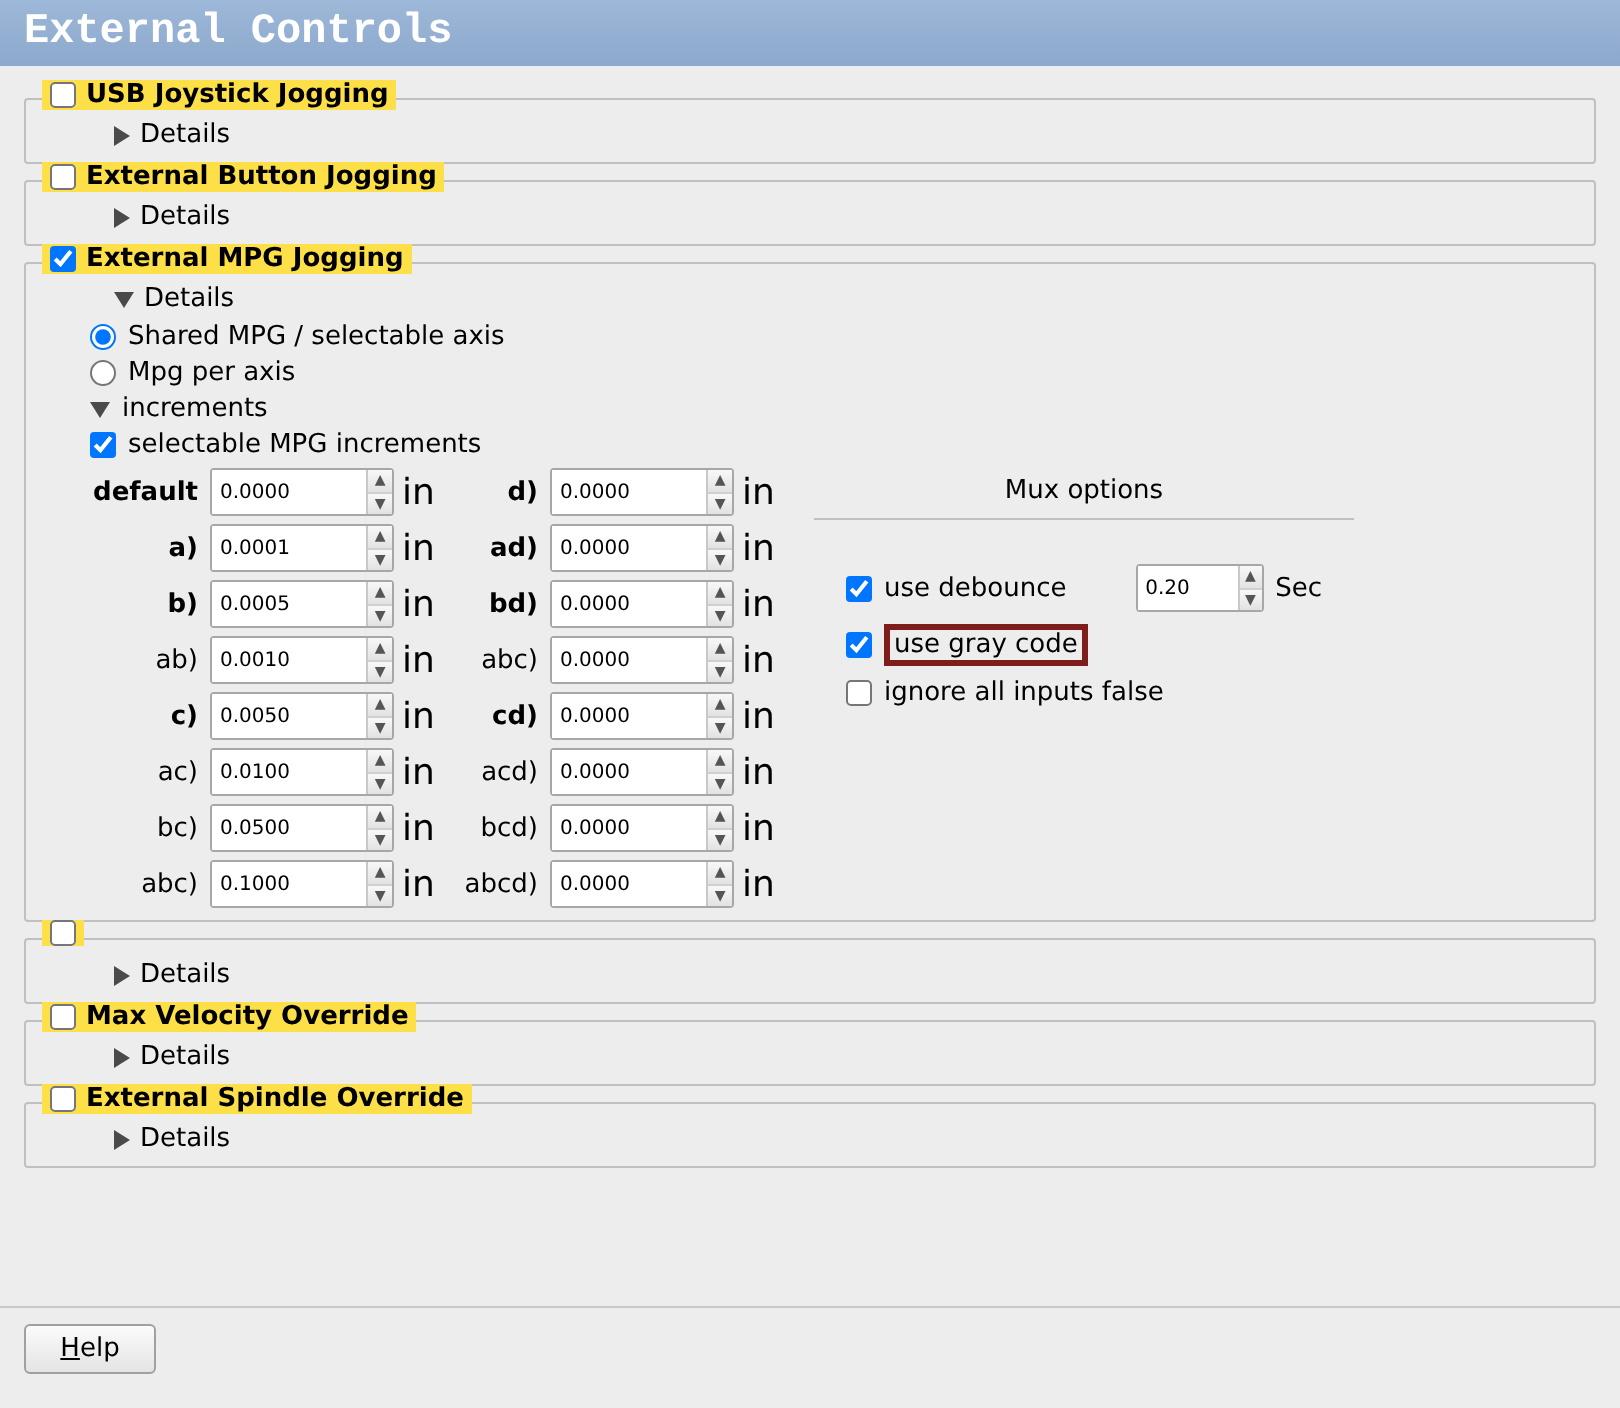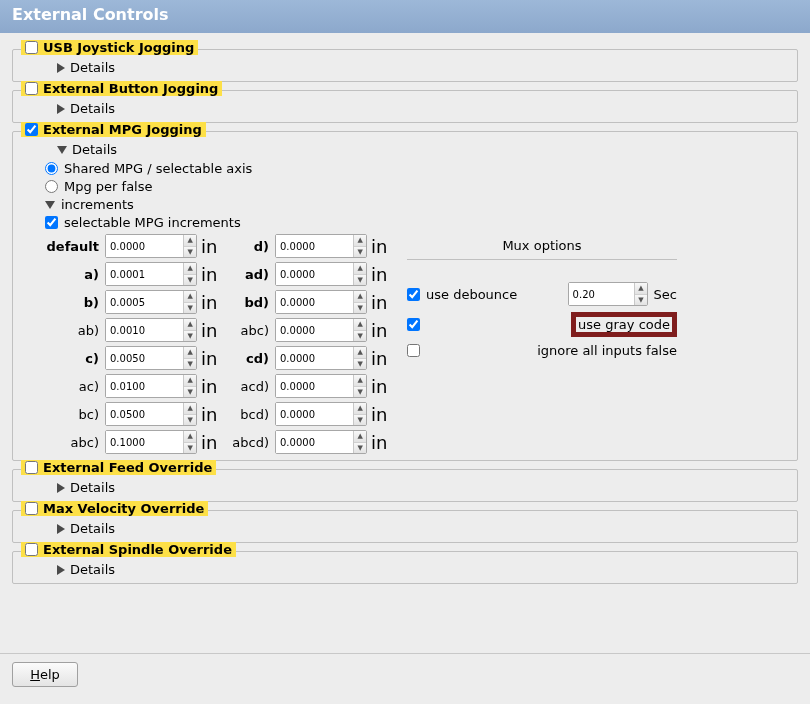--- a/index.html
+++ b/index.html
@@ -8,23 +8,24 @@
   font-size: 13px;
   background: #ededed;
   width: 810px;
   height: 704px;
   overflow: hidden;
 }
 .titlebar {
   background: linear-gradient(to bottom, #9db8d8, #8ca8cc);
   color: #fff;
   font-weight: bold;
-  font-size: 16px;
+  font-size: 21px;
   padding: 5px 12px;
   height: 33px;
+  font-family: Liberation Mono, monospace;
 }
 .content {
   padding: 10px 12px;
   height: 620px;
 }
 .section {
   position: relative;
   border: 1px solid #c0c0c0;
   border-radius: 2px;
   margin-top: 8px;
@@ -138,25 +139,24 @@
 }
 .mux hr {
   border: none;
   border-top: 1px solid #c0c0c0;
   margin-bottom: 22px;
 }
 .mux-row {
   display: flex;
   align-items: center;
   gap: 6px;
-  margin: 6px 0;
-  justify-content: space-between;
+  margin: 6px 16px;
 }
 .hl {
-  border: 5px solid #7f1d1d;
+  border: 3px solid #7f1d1d;
   padding: 0 2px;
 }
 .footer {
   border-top: 1px solid #c8c8c8;
   padding: 8px 12px;
   display: flex;
   align-items: center;
   justify-content: space-between;
 }
 .footer-right { display: flex; gap: 8px; }
@@ -213,21 +213,21 @@
       <span>Details</span>
     </div>
 
     <div class="sub">
       <div class="opt-row">
         <input type="radio" name="mpgmode" checked="" style="">
         <span>Shared MPG / selectable axis</span>
       </div>
       <div class="opt-row">
         <input type="radio" name="mpgmode" style="">
-        <span>Mpg per false</span>
+        <span>Mpg per axis</span>
       </div>
       <div class="opt-row">
         <span class="tri tri-down"></span>
         <span>increments</span>
       </div>
       <div class="opt-row">
         <input type="checkbox" checked="" style="">
         <span>selectable MPG increments</span>
       </div>
 
@@ -378,21 +378,21 @@
      </div>
             <span class="unit">in</span>
           </div>
 
         <div class="mux">
           <div class="mux-title">Mux options</div>
           <hr>
           <div class="mux-row">
             <input type="checkbox" checked="" style="">
             <span style="flex:1">use debounce</span>
-            <div class="spin" style="width:80px">
+            <div class="spin" style="width:64px">
               <input type="text" value="0.20" style="">
               <div class="btns">
                   <span>▲</span>
                   <span>▼</span>
                 </div>
             </div>
             <span>Sec</span>
           </div>
           <div class="mux-row">
             <input type="checkbox" checked="" style="">
@@ -403,21 +403,20 @@
             <span>ignore all inputs false</span>
           </div>
         </div>
       </div>
     </div>
   </div>
 
   <div class="section">
     <div class="legend">
       <input type="checkbox" style="">
-      <span class="legend-text">External Feed Override</span>
     </div>
     <div class="details-row">
       <span class="tri tri-right"></span>
       <span>Details</span>
     </div>
   </div>
 
   <div class="section">
     <div class="legend">
       <input type="checkbox" style="">

